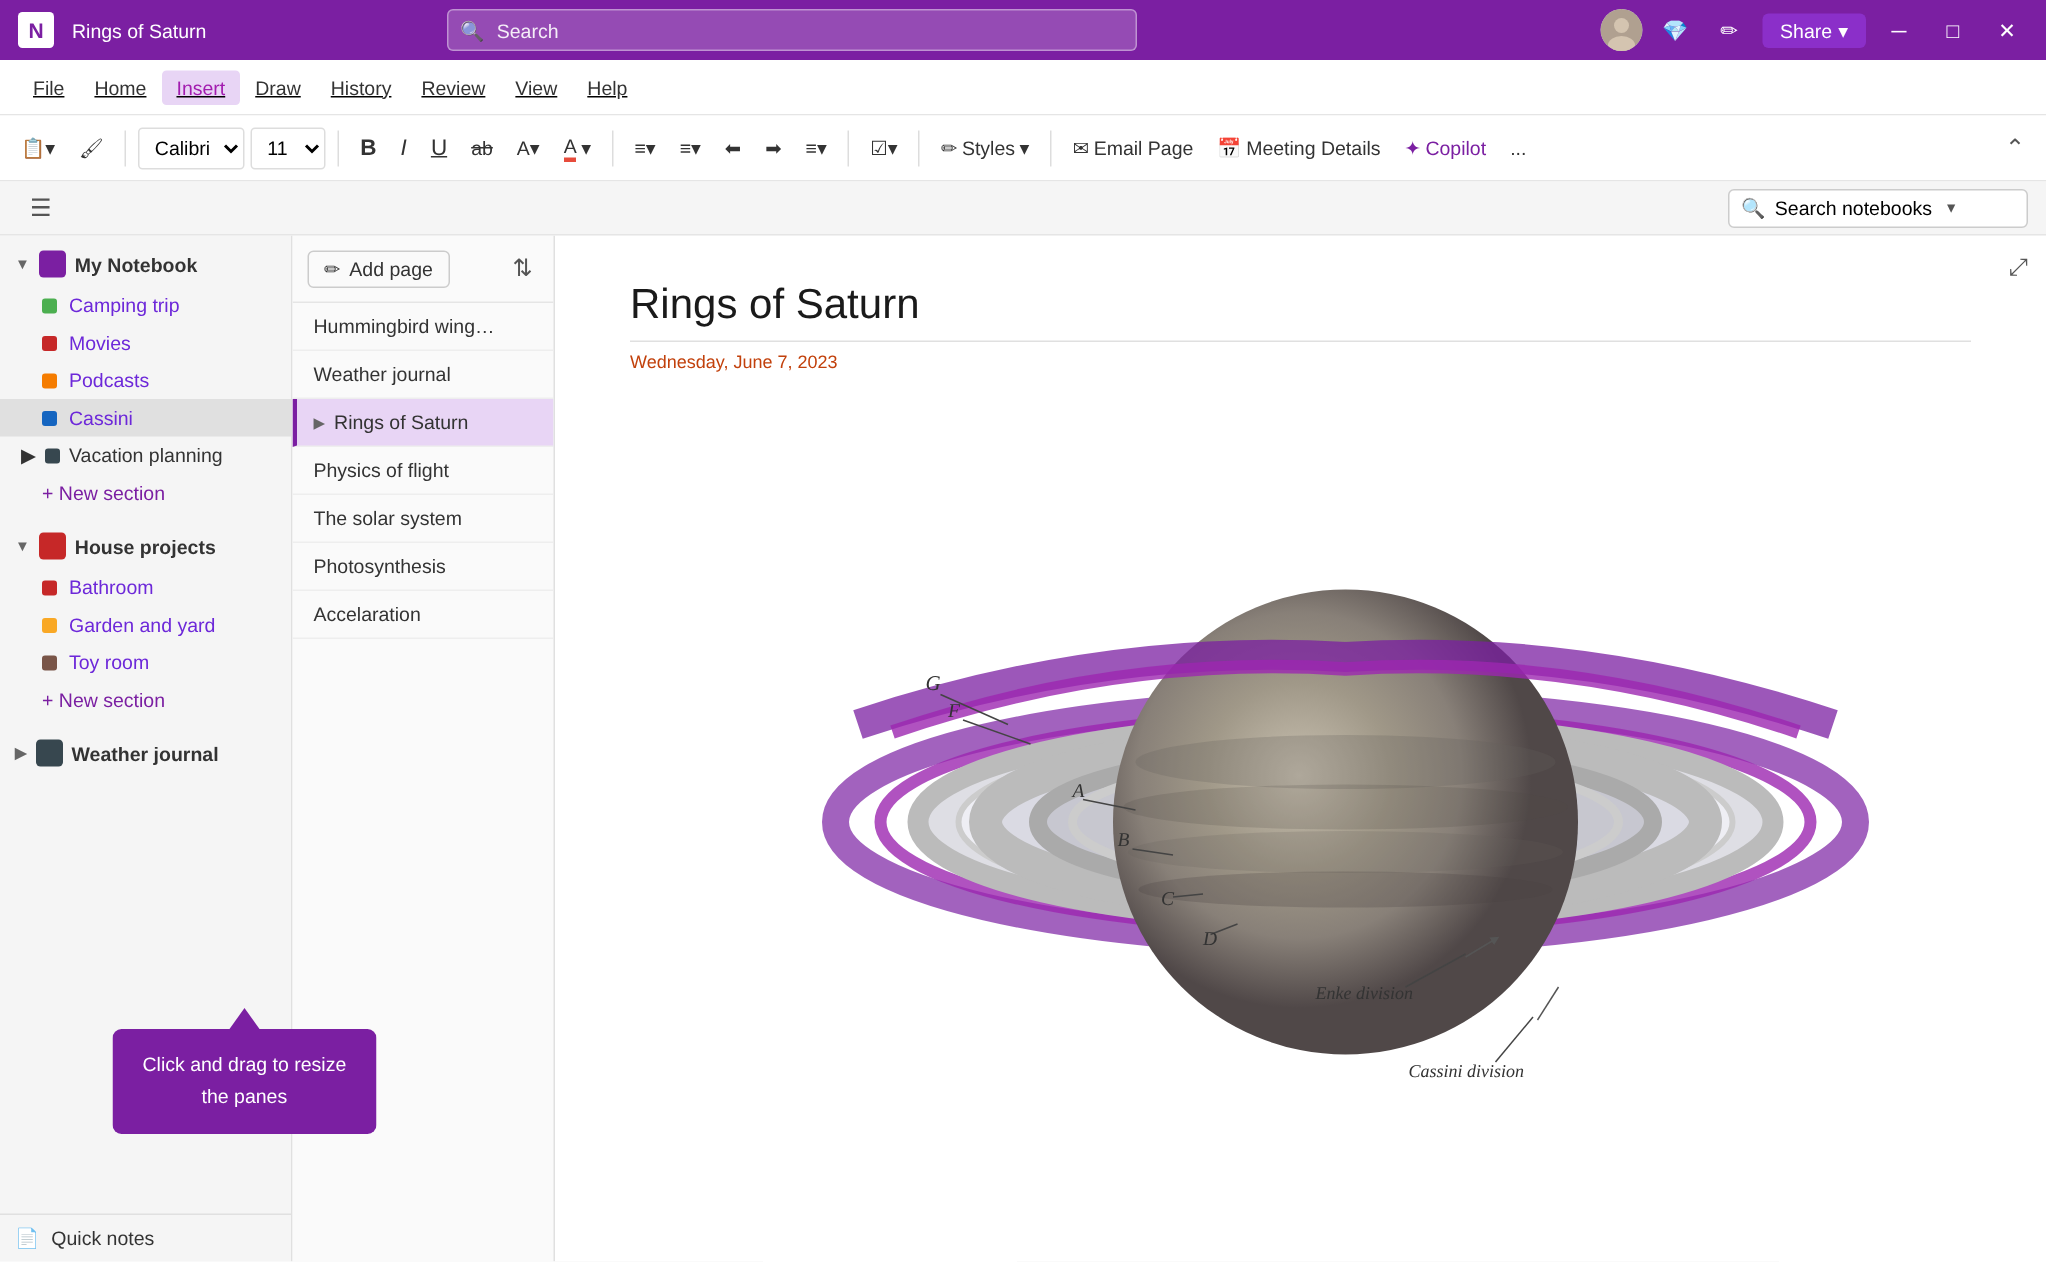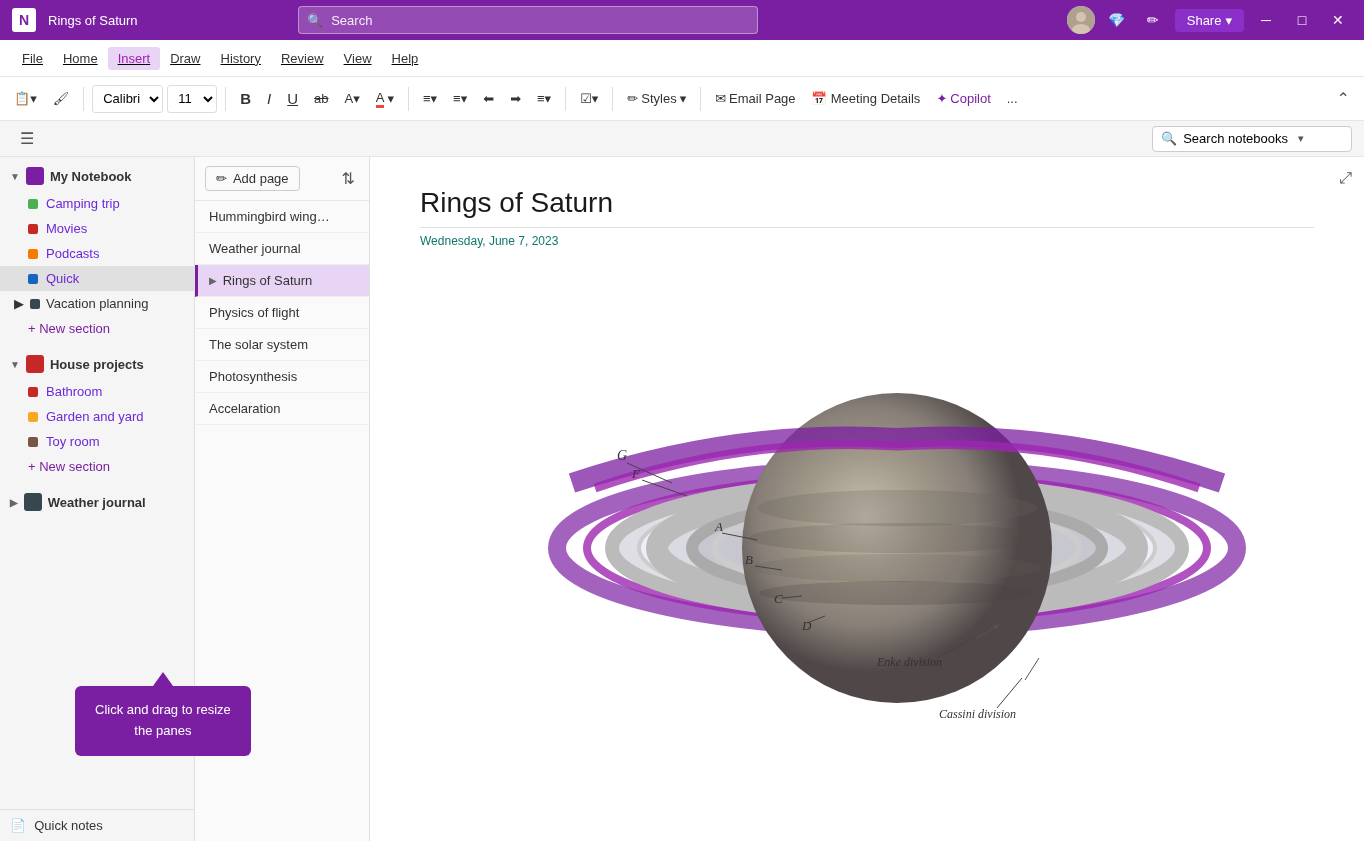--- a/index.html
+++ b/index.html
@@ -252,21 +252,21 @@
     .page-title-h1 {
       font-size: 28px;
       font-weight: 400;
       color: #1a1a1a;
       margin-bottom: 6px;
       border-bottom: 1px solid #e0e0e0;
       padding-bottom: 8px;
     }
     .page-date {
       font-size: 12px;
-      color: #0f766e;
+      color: #c2410c;
       margin-bottom: 20px;
     }
     .expand-page-btn {
       position: absolute;
       top: 12px;
       right: 12px;
       background: none;
       border: none;
       cursor: pointer;
       font-size: 16px;
@@ -398,21 +398,21 @@
       <div class="section-item">
         <div class="section-dot" style="background:#C62828;"></div>
         <span>Movies</span>
       </div>
       <div class="section-item">
         <div class="section-dot" style="background:#F57C00;"></div>
         <span>Podcasts</span>
       </div>
       <div class="section-item active">
         <div class="section-dot" style="background:#1565C0;"></div>
-        <span>Quick</span>
+        <span>Cassini</span>
       </div>
       <div class="section-with-arrow">
         <span>▶</span>
         <div class="section-dot" style="background:#37474F;"></div>
         <span>Vacation planning</span>
       </div>
       <div class="new-section">
         <span>+ New section</span>
       </div>
     </div>

